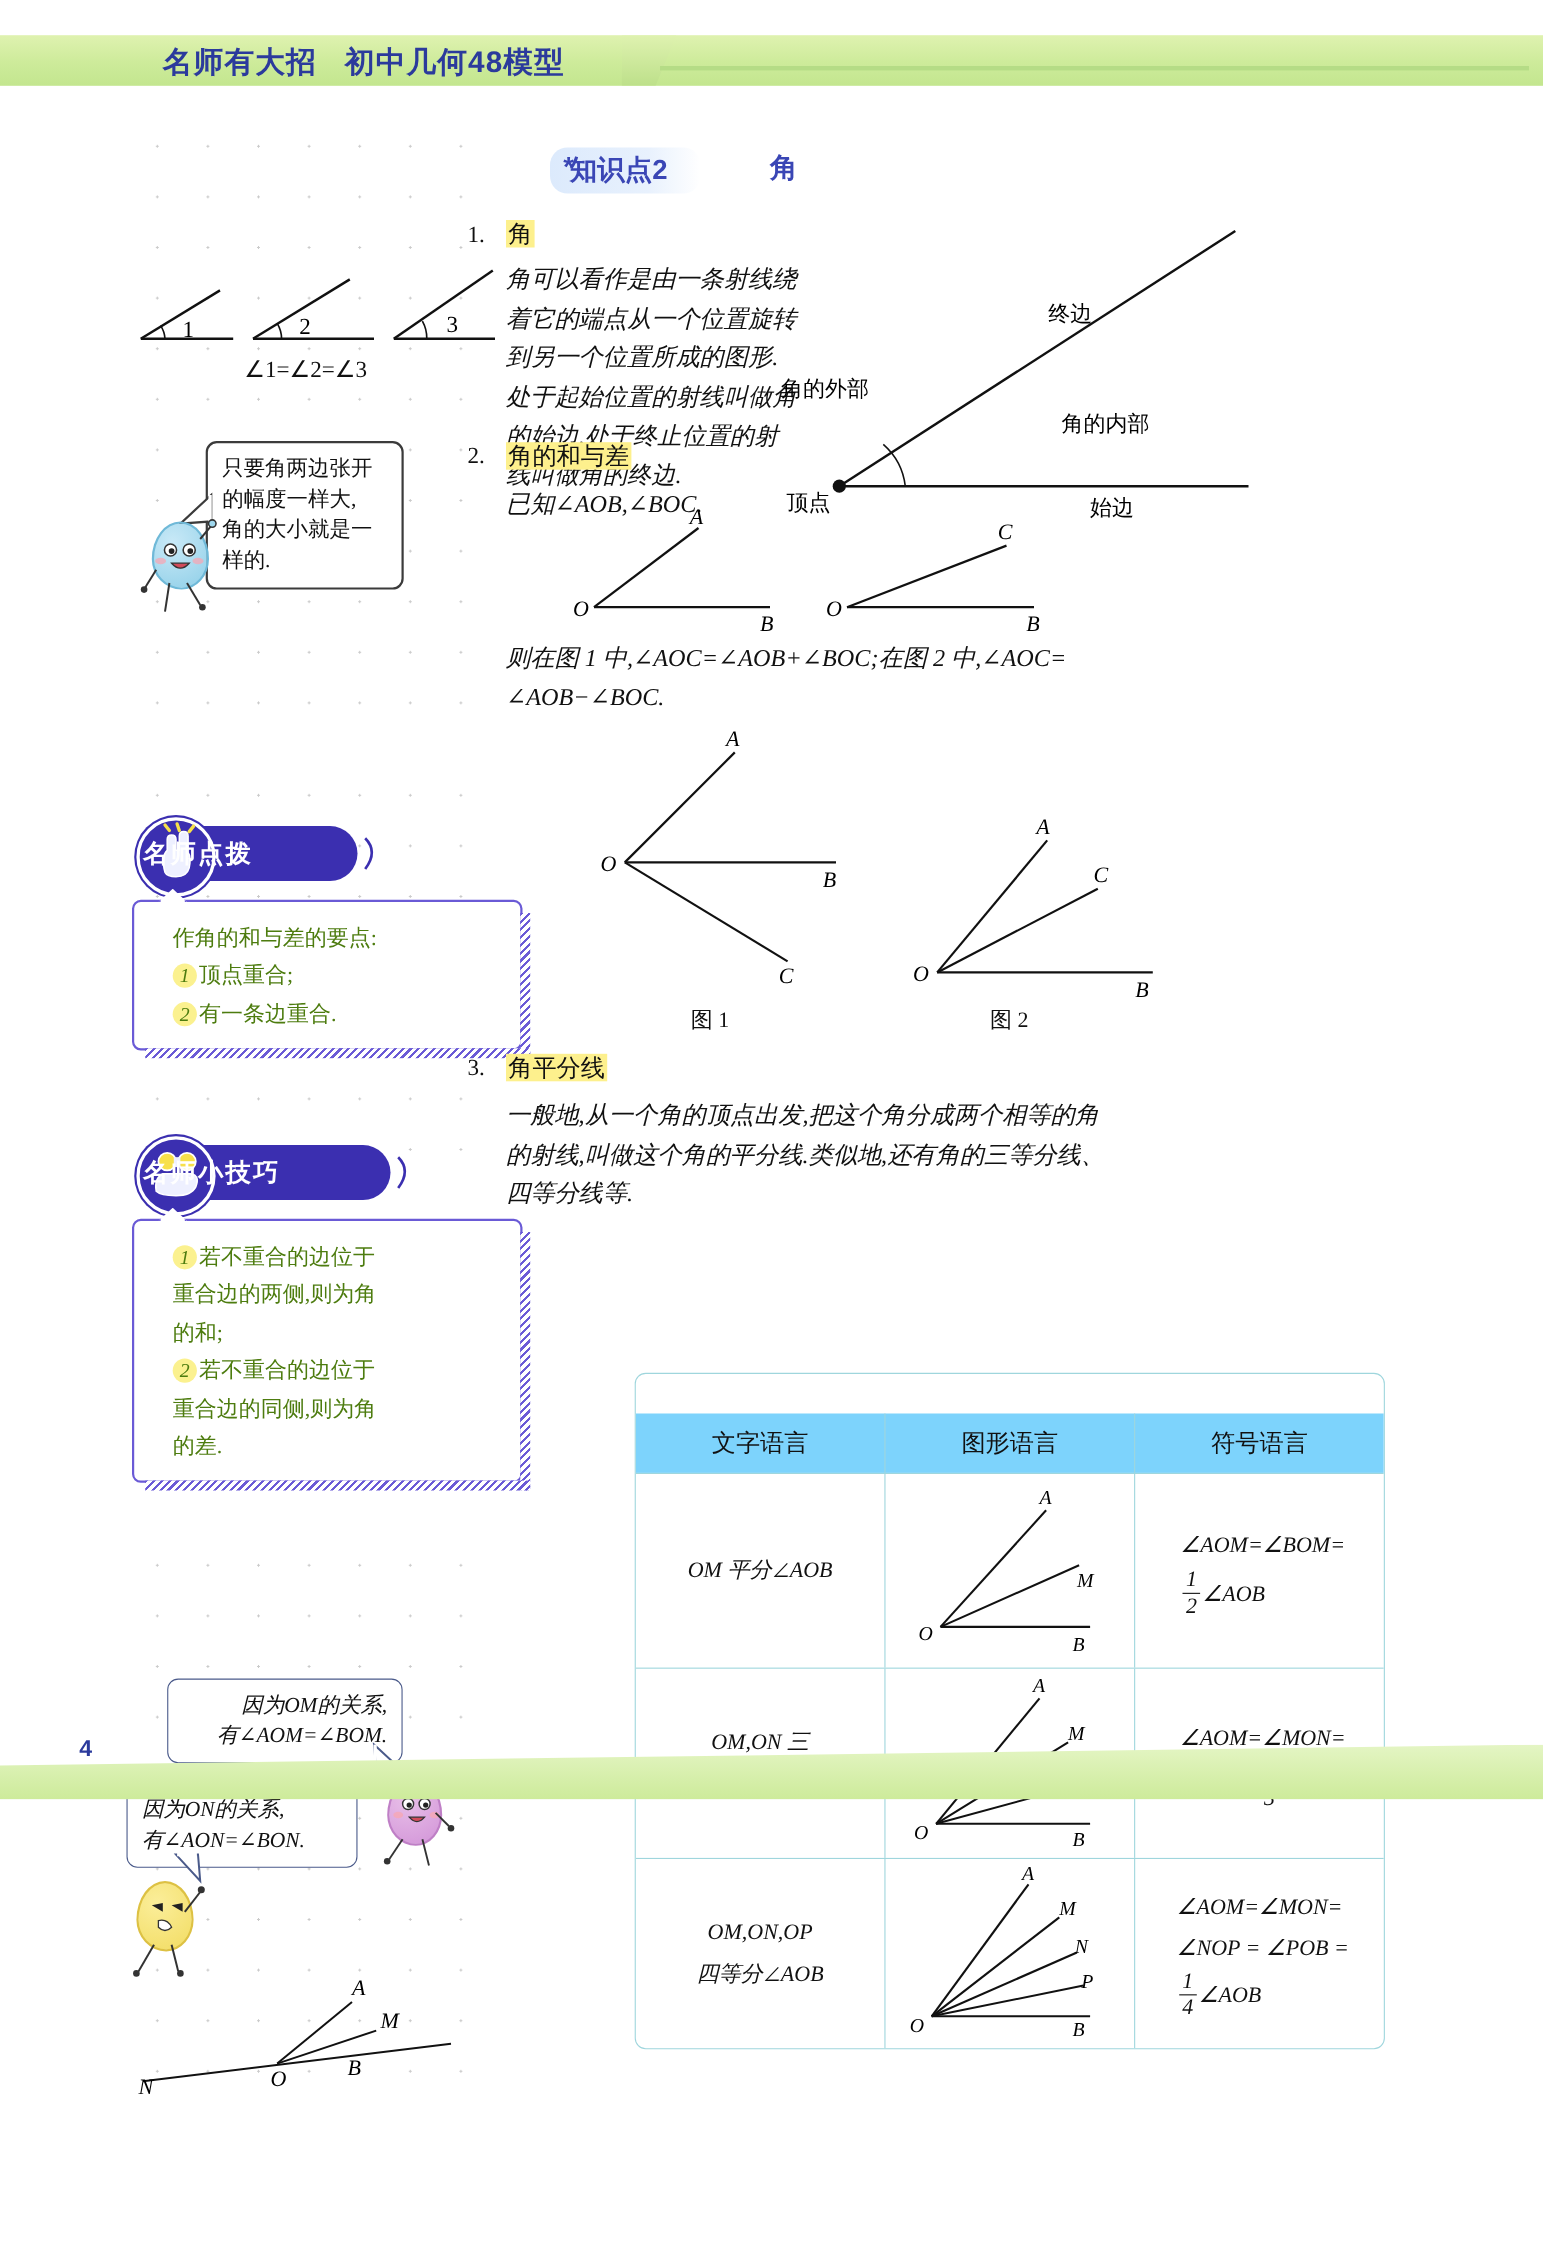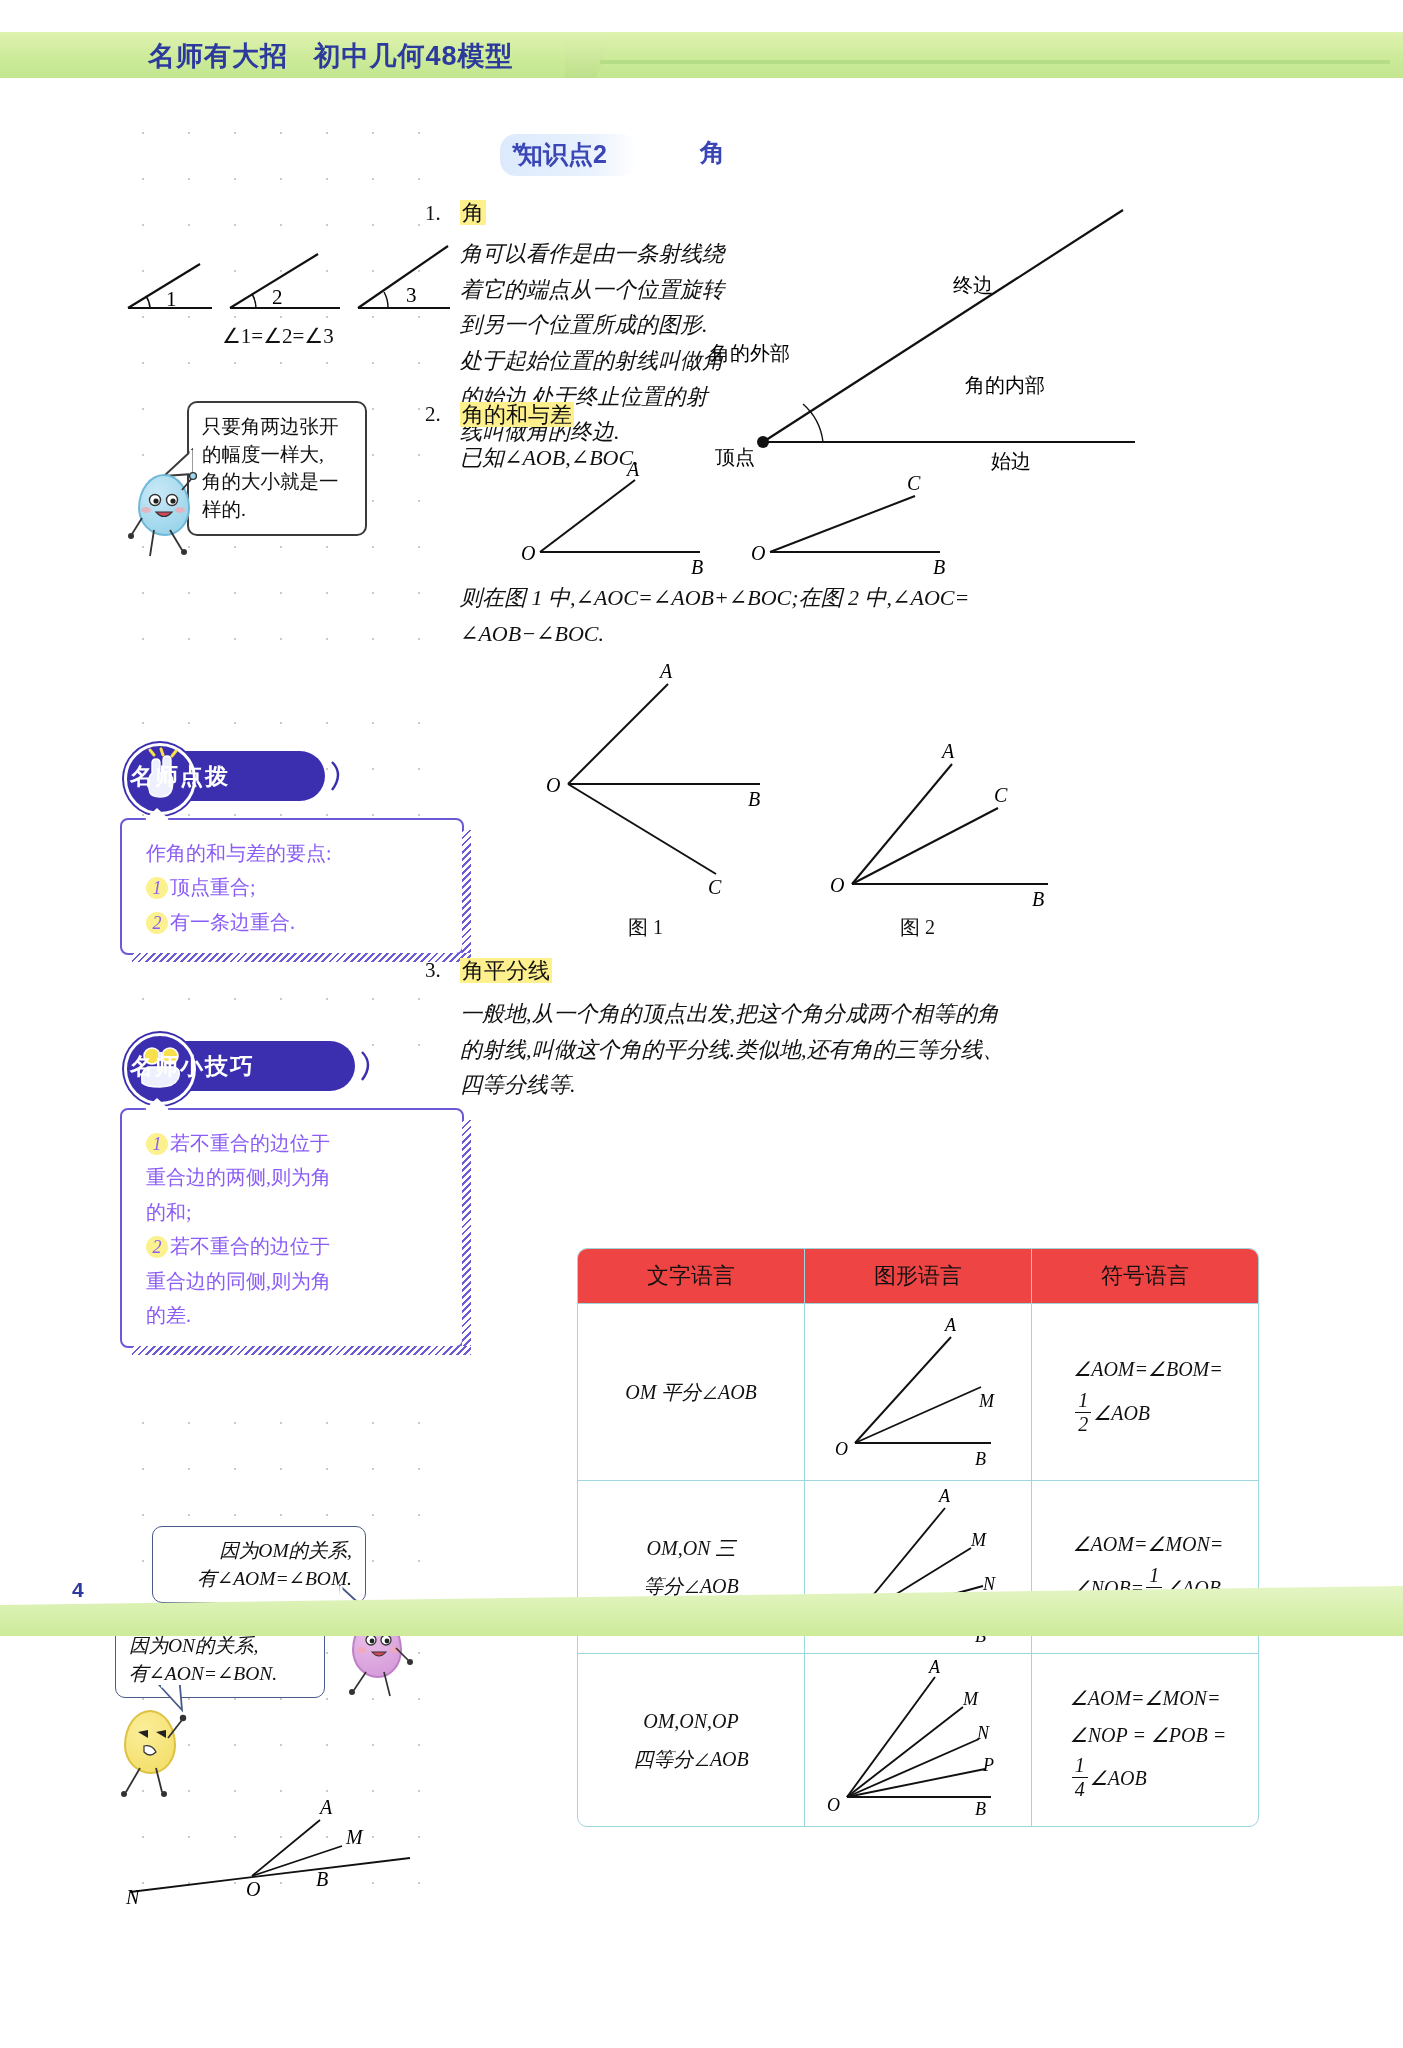--- a/index.html
+++ b/index.html
@@ -77,23 +77,23 @@
   .badge-circle{
     position:absolute;left:-6px;top:-8px;width:66px;height:66px;border-radius:50%;
     background:#3b2fb0;border:3px solid #fff;box-shadow:0 0 0 2px #3b2fb0;
   }
   .badge-text{
     position:relative;color:#fff;font-size:23px;font-weight:bold;
     font-family:"Liberation Serif",serif;letter-spacing:2px;white-space:nowrap;
   }
   .tipbox{
     position:absolute;background:#fff;border:2.2px solid #6a5ad6;border-radius:8px;
-    padding:16px 18px 14px 24px;
+    padding:16px 18px 14px 35px;
     font-family:"Liberation Serif","DejaVu Serif",serif;
-    font-size:20px;line-height:1.72;color:#8b5cf6;
+    font-size:20px;line-height:1.72;color:#4d7c0f;
   }
   .tipbox .shadow-strip{
     position:absolute;right:-9px;top:10px;bottom:-9px;width:9px;
     background:repeating-linear-gradient(135deg,#6a5ad6 0 2px,#fff 2px 5px);
   }
   .tipbox .shadow-bottom{
     position:absolute;left:10px;right:-9px;bottom:-9px;height:9px;
     background:repeating-linear-gradient(135deg,#6a5ad6 0 2px,#fff 2px 5px);
   }
   .tipbox .notch{
@@ -133,21 +133,21 @@
   }
   .mathv{font-style:italic;font-family:"Liberation Serif",serif;}
   .cnlabel{position:absolute;font-size:20px;color:#111;}
 
   
   .tbl{
     position:absolute;left:77px;top:1152px;width:680px;
     border:1.6px solid #9fd6dd;border-radius:10px;overflow:hidden;
     background:#fff;
   }
-  .tbl-head{display:flex;background:#ef4444;}
+  .tbl-head{display:flex;background:#7dd3fc;margin-top:36px;}
   .tbl-head div{
     flex:1;text-align:center;padding:12px 0;font-size:22px;color:#111;
     border-right:1.4px solid #9fd6dd;
   }
   .tbl-head div:last-child{border-right:none;}
   .tbl-row{display:flex;border-top:1.4px solid #9fd6dd;min-height:160px;}
   .tbl-row > div{
     flex:1;border-right:1.4px solid #9fd6dd;position:relative;
     display:flex;align-items:center;justify-content:center;
   }

